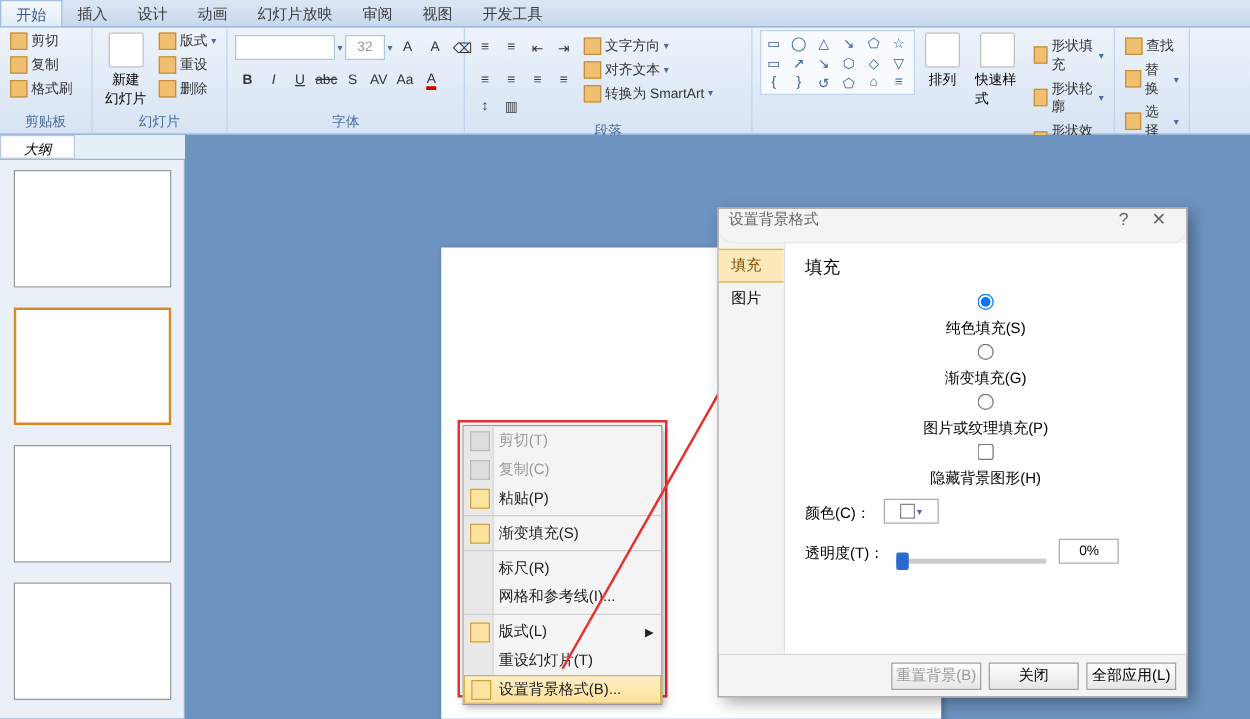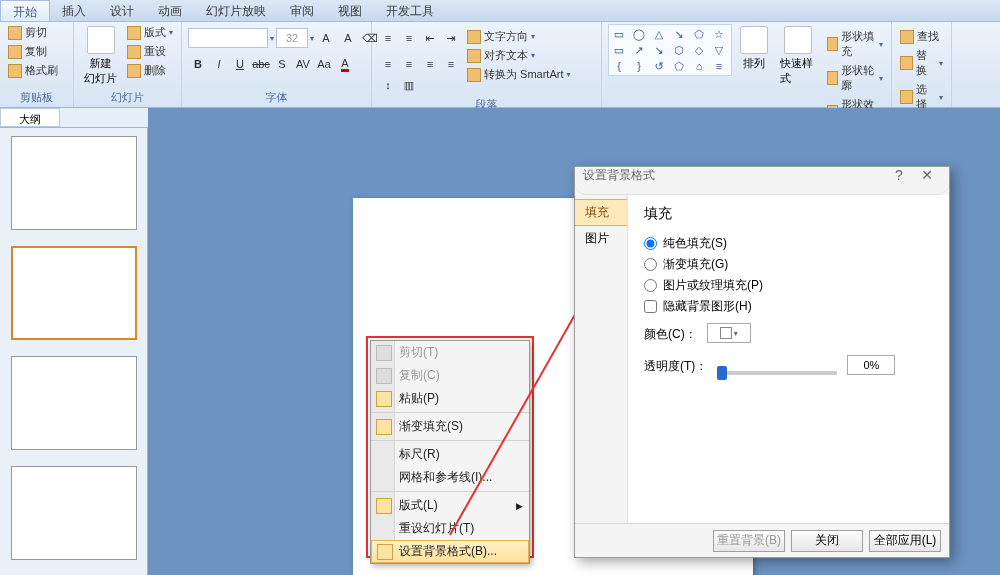--- a/index.html
+++ b/index.html
@@ -24,21 +24,21 @@
 .tool-row { display: flex; gap: 1px; }
 .tbtn { width: 20px; height: 20px; border: 1px solid transparent; display: flex; align-items: center; justify-content: center; font-size: 11px; color: #333; cursor: pointer; }
 .para-grid { display: grid; grid-template-columns: repeat(4, 20px); gap: 1px; }
 .drop-arrow { font-size: 8px; color: #4a6a9c; }
 
 .shape-gallery { display: grid; grid-template-columns: repeat(6, 18px); gap: 2px; padding: 2px; background: #f7fbff; border: 1px solid #c2d4eb; }
 .shape-gallery > div { width: 16px; height: 14px; display: flex; align-items: center; justify-content: center; font-size: 11px; color: #395a99; cursor: pointer; }
 
 .workspace { position: absolute; top: 108px; left: 0; right: 0; bottom: 0; background: #6d93c1; }
 .panel-tabs { position: absolute; top: 0; left: 0; width: 148px; height: 20px; background: #e6eef8; display: flex; font-size: 11px; border-bottom: 1px solid #9db5d8; }
-.panel-tab { padding: 3px 18px; border: 1px solid #b8c9e0; background: #fff; }
+.panel-tab { padding: 3px 18px; border: 1px solid #b8c9e0; background: #fff; font-style: italic; }
 .thumb-panel { position: absolute; top: 20px; left: 0; width: 148px; bottom: 0; background: #eaf0f8; border-right: 1px solid #9db5d8; padding: 8px 4px; overflow: hidden; }
 .thumb { width: 126px; height: 94px; background: #fff; border: 1px solid #999; margin: 0 auto 16px auto; }
 .thumb.selected { border: 2px solid #d48a28; }
 .slide-area { position: absolute; top: 0; left: 148px; right: 0; bottom: 0; background: #6d93c1; }
 .slide { position: absolute; top: 90px; left: 205px; width: 400px; height: 380px; background: #fff; box-shadow: 2px 2px 6px rgba(0,0,0,.3); }
 
 .ctx-menu { position: absolute; top: 340px; left: 370px; width: 160px; background: #f4f4f4; border: 1px solid #9a9a9a; box-shadow: 2px 2px 6px rgba(0,0,0,.3); font-size: 12px; }
 .ctx-outline { position: absolute; top: 336px; left: 366px; width: 168px; height: 222px; border: 2px solid #e83030; pointer-events: none; }
 .ctx-item { display: flex; align-items: center; padding: 3px 6px 3px 28px; position: relative; color: #222; cursor: pointer; }
 .ctx-item .mi { position: absolute; left: 5px; width: 16px; height: 16px; background: #fce3a0; border: 1px solid #d0a040; }
@@ -54,21 +54,21 @@
 .dialog { position: absolute; top: 166px; left: 574px; width: 376px; height: 392px; background: #f4f4f4; border: 1px solid #9a9a9a; box-shadow: 4px 4px 12px rgba(0,0,0,.35); font-size: 12px; }
 .dlg-title { height: 28px; display: flex; align-items: flex-start; padding: 0 8px; color: #666; border-bottom: 1px solid #e0e0e0; border-radius: 12px; }
 .dlg-title .tt { flex: 1; }
 .dlg-title .wbtn { width: 28px; text-align: center; color: #666; cursor: pointer; font-size: 14px; }
 .dlg-body { display: flex; height: 328px; }
 .dlg-side { width: 52px; background: #f4f4f4; padding: 4px 0; }
 .dlg-side-item { padding: 4px 10px; cursor: pointer; }
 .dlg-side-item.active { background: #fde8b9; border-top: 1px solid #e0b24a; border-bottom: 1px solid #e0b24a; color: #7a4a00; }
 .dlg-main { flex: 1; padding: 10px 16px; border-left: 1px solid #e0e0e0; background: #fff; }
 .dlg-h { font-size: 14px; margin-bottom: 10px; }
-.opt { display: flex; align-items: center; gap: 6px; padding: 2px 0; font-size: 12px; }
+.opt { display: flex; align-items: center; gap: 6px; padding: 2px 0; font-size: 12px; flex-direction: column; }
 .opt input { margin: 0; }
 .ctrl-row { display: flex; align-items: flex-end; gap: 10px; padding: 6px 0; font-size: 12px; }
 .color-btn { width: 44px; height: 20px; border: 1px solid #aaa; background: #fff; display: flex; align-items: center; justify-content: center; gap: 2px; cursor: pointer; }
 .color-swatch { width: 12px; height: 12px; background: #fff; border: 1px solid #888; }
 .slider { width: 120px; height: 4px; background: #ccc; position: relative; }
 .slider-thumb { position: absolute; left: 0; top: -5px; width: 10px; height: 14px; background: #2a6ad0; border-radius: 2px; }
 .spin { width: 48px; height: 20px; border: 1px solid #aaa; background: #fff; font-size: 11px; text-align: center; }
 .dlg-foot { height: 34px; border-top: 1px solid #d6d6d6; display: flex; align-items: center; justify-content: flex-end; gap: 6px; padding: 0 8px; }
 .dlg-btn { min-width: 72px; height: 22px; border: 1px solid #a0a0a0; background: linear-gradient(#fdfdfd, #e6e6e6); font-size: 12px; cursor: pointer; }
 .dlg-btn:disabled { color: #9a9a9a; }

